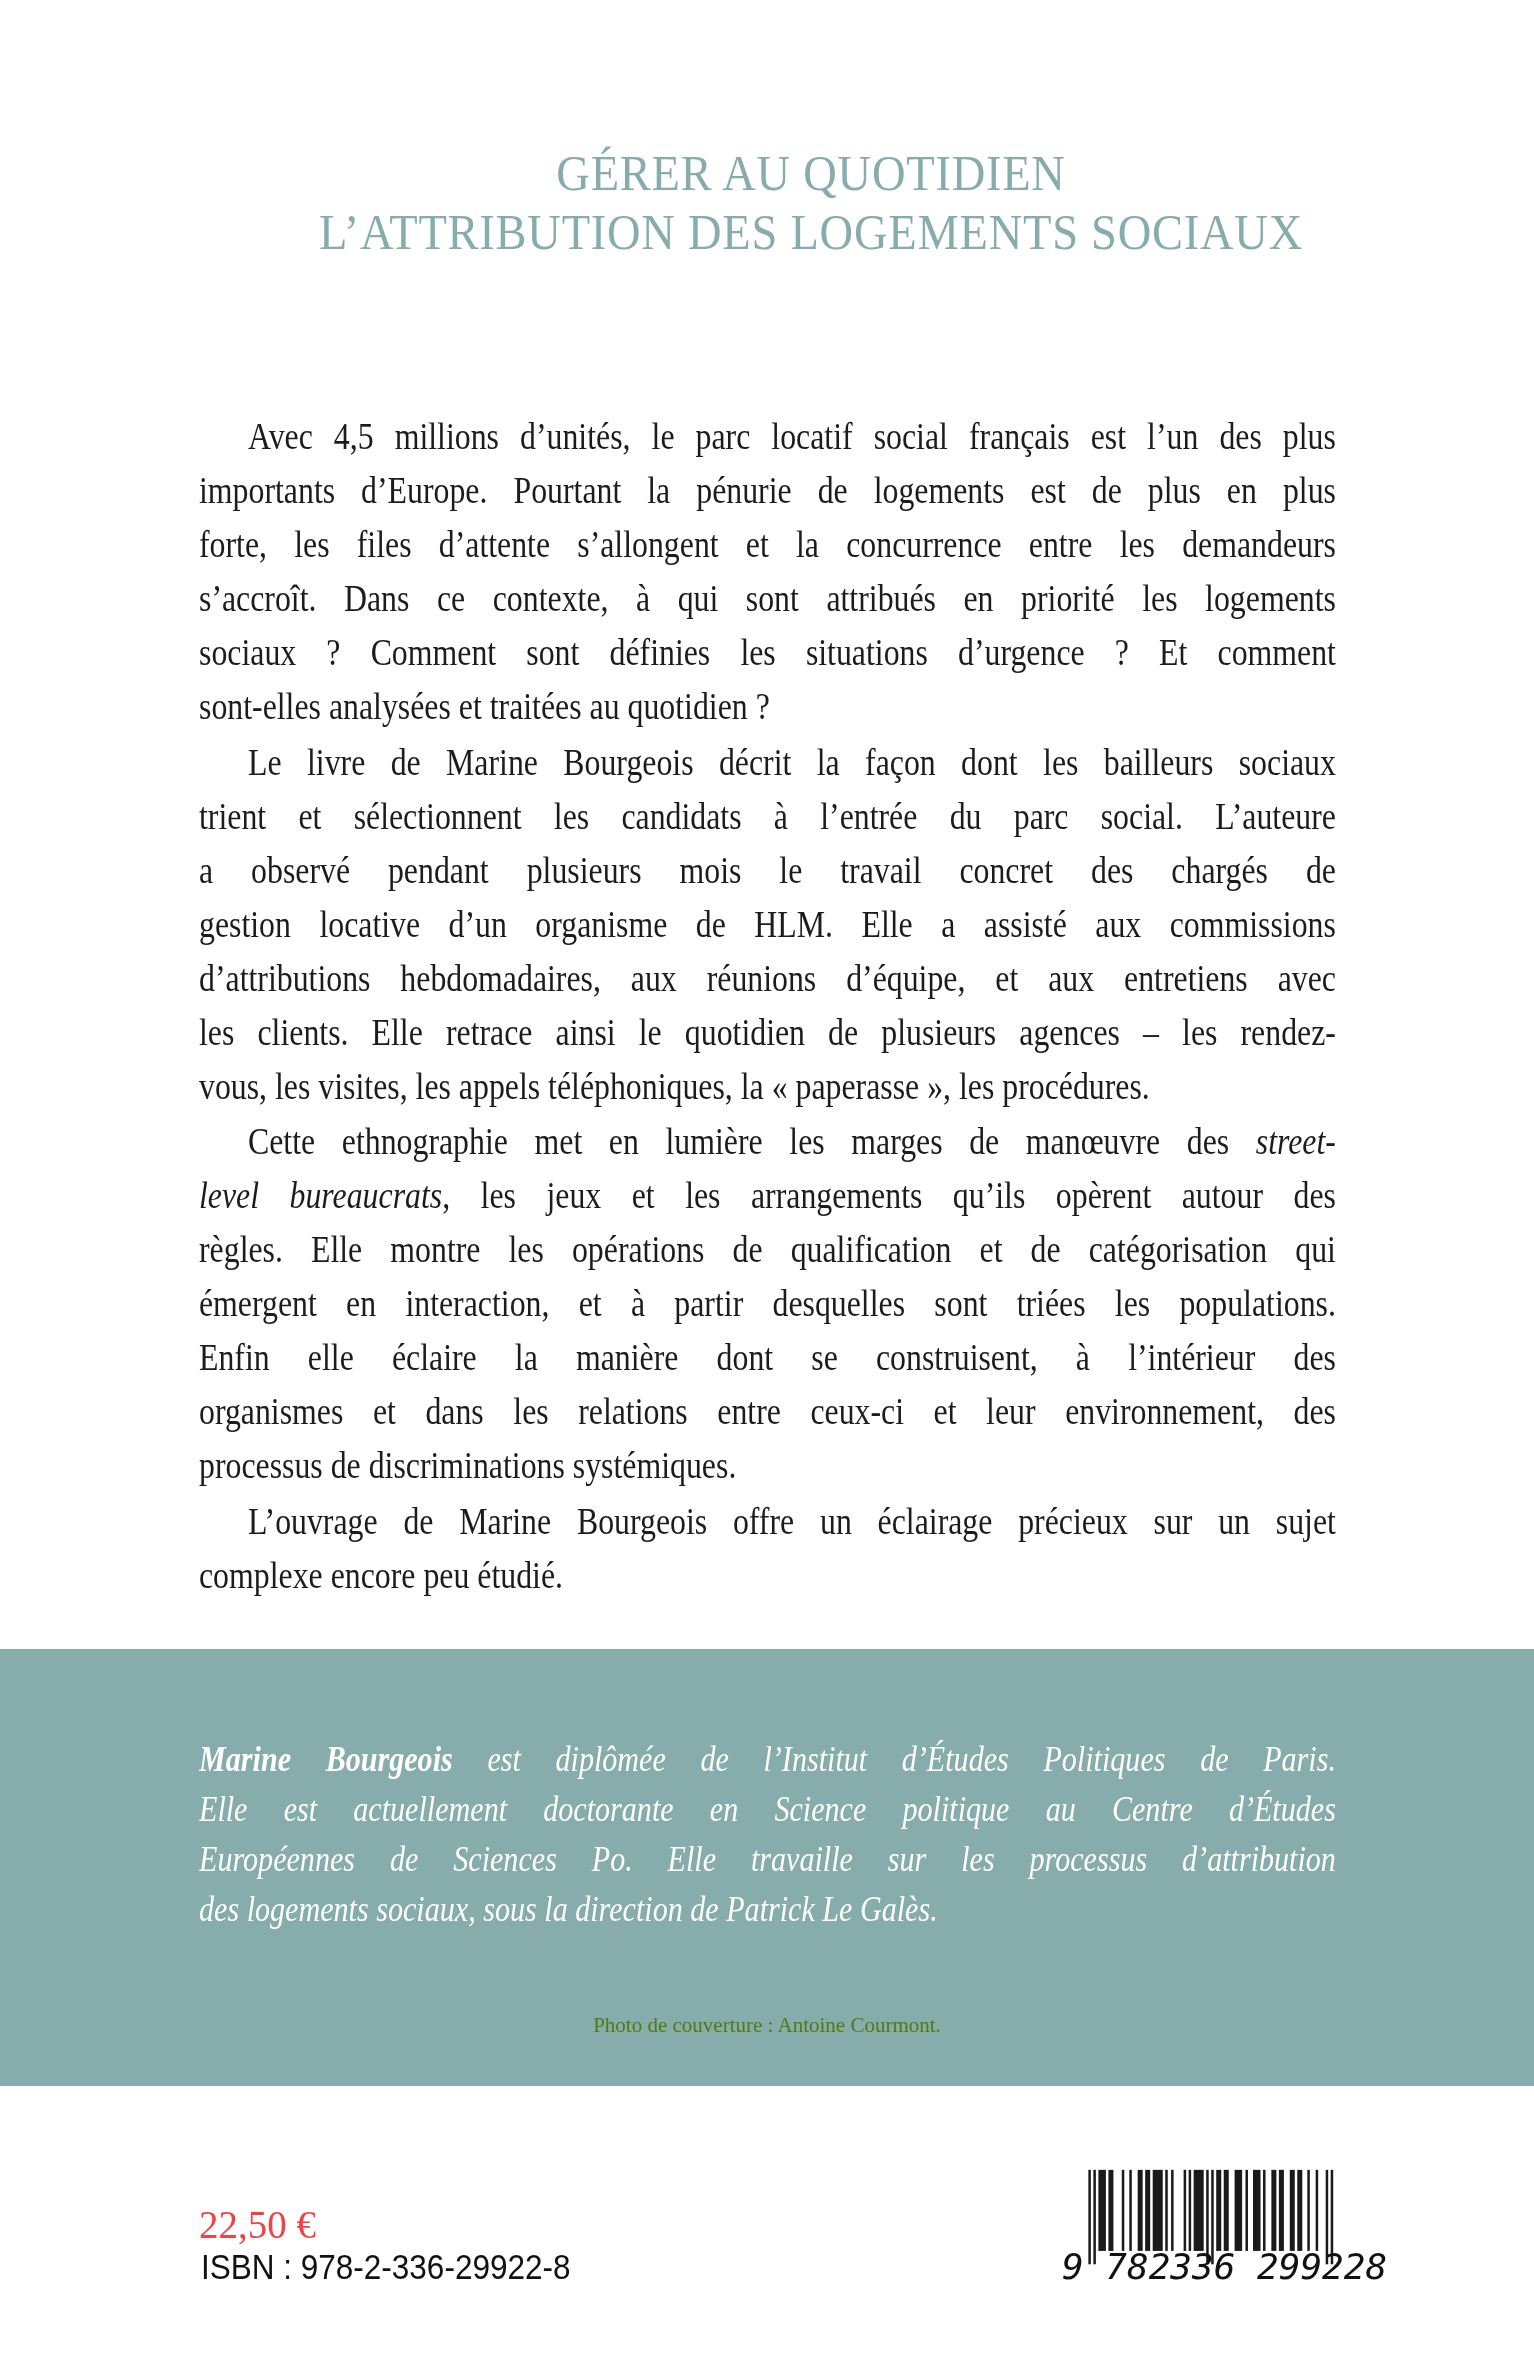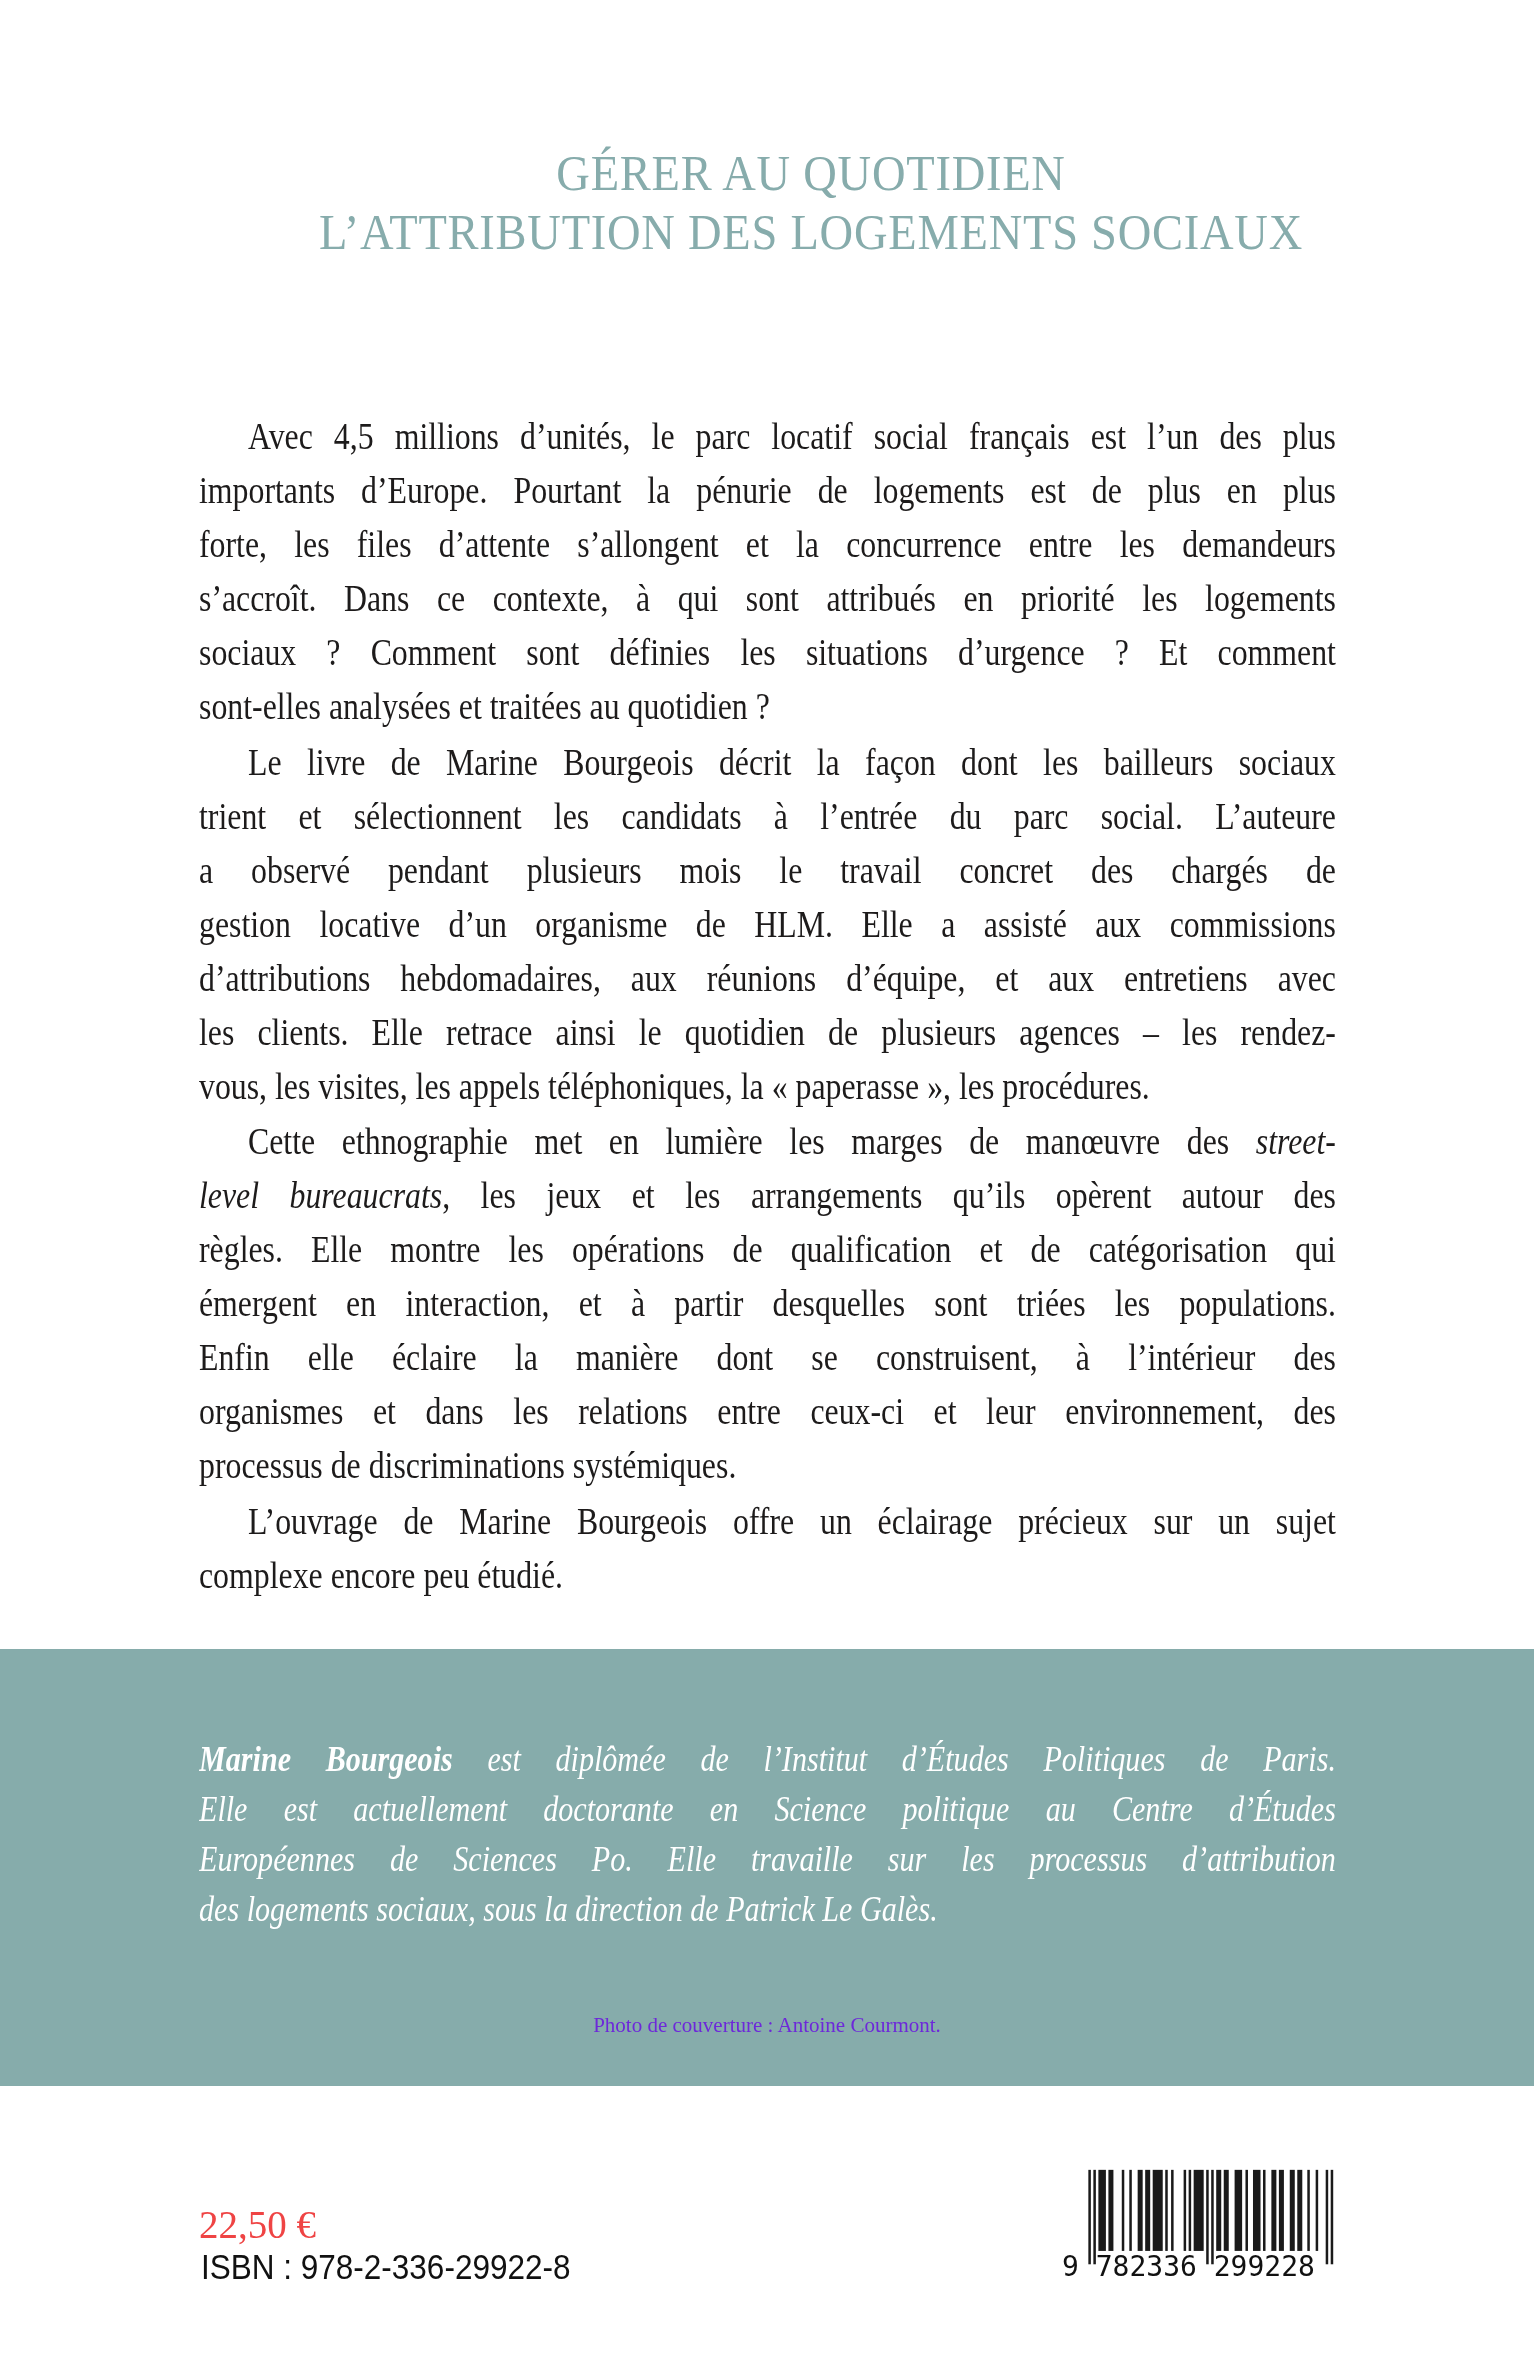--- a/index.html
+++ b/index.html
@@ -38,34 +38,34 @@
   .band {
     position: absolute; left: 0; top: 1649px; width: 1534px; height: 437px;
     background: #86acab;
   }
   .band-text { font-size: 35px; line-height: 50px; color: #ffffff; font-style: italic; top: 1713px; }
   .band-text .scaler { width: 1322px; }
   .band-text .line { white-space: normal; height: 50px; overflow: hidden; }
   .band-text b { font-weight: bold; }
   .credit {
     position: absolute; left: 0; width: 1534px; top: 2012px; text-align: center;
-    color: #6d28d9; font-size: 21px; line-height: 27px;
+    color: #4d7c0f; font-size: 21px; line-height: 27px;
   }
 
   
   .price { left: 199px; top: 2205px; font-size: 39px; line-height: 40px; color: #ef4444; }
   .isbn {
     left: 201px; top: 2248px; font-family: "Liberation Sans", "DejaVu Sans", sans-serif;
     font-size: 35px; line-height: 37px; color: #111;
     transform: scaleX(0.9); transform-origin: 0 0; white-space: nowrap;
   }
   .barcode { left: 1057px; top: 2164px; width: 285px; height: 117px; }
   .barcode-digits {
     left: 1062px; top: 2253px; font-family: "DejaVu Sans Mono", "Liberation Mono", monospace;
-    font-size: 28px; line-height: 28.5px; color: #111; white-space: pre; letter-spacing: 0px;
+    font-size: 36px; line-height: 28.5px; color: #111; white-space: pre; letter-spacing: 0px; font-style: italic;
   }
 </style>
 </head>
 <body>
 
 <div class="title" style="top:144px;padding-left:44px;">
   <span class="tline">GÉRER AU QUOTIDIEN</span>
   <span class="tline">L’ATTRIBUTION DES LOGEMENTS SOCIAUX</span>
 </div>
 

